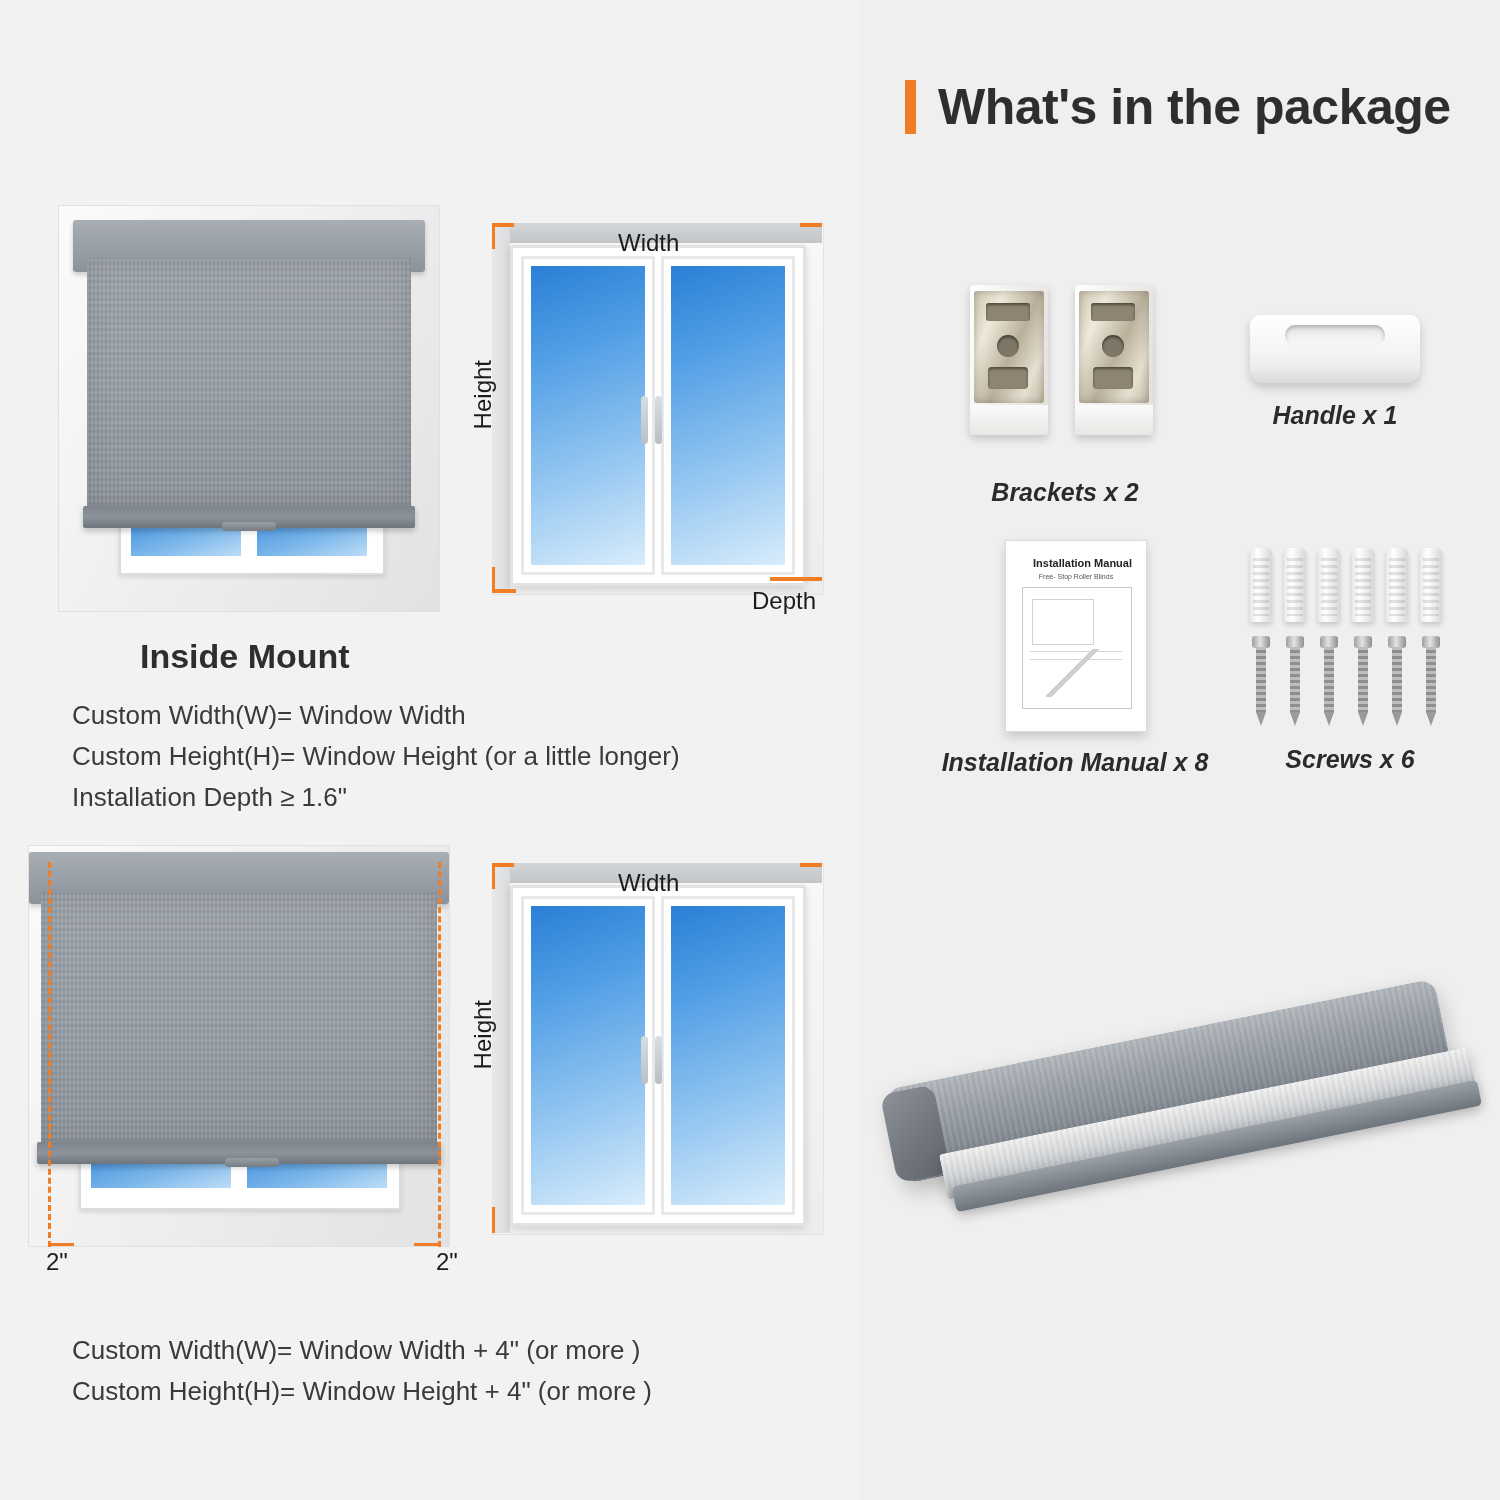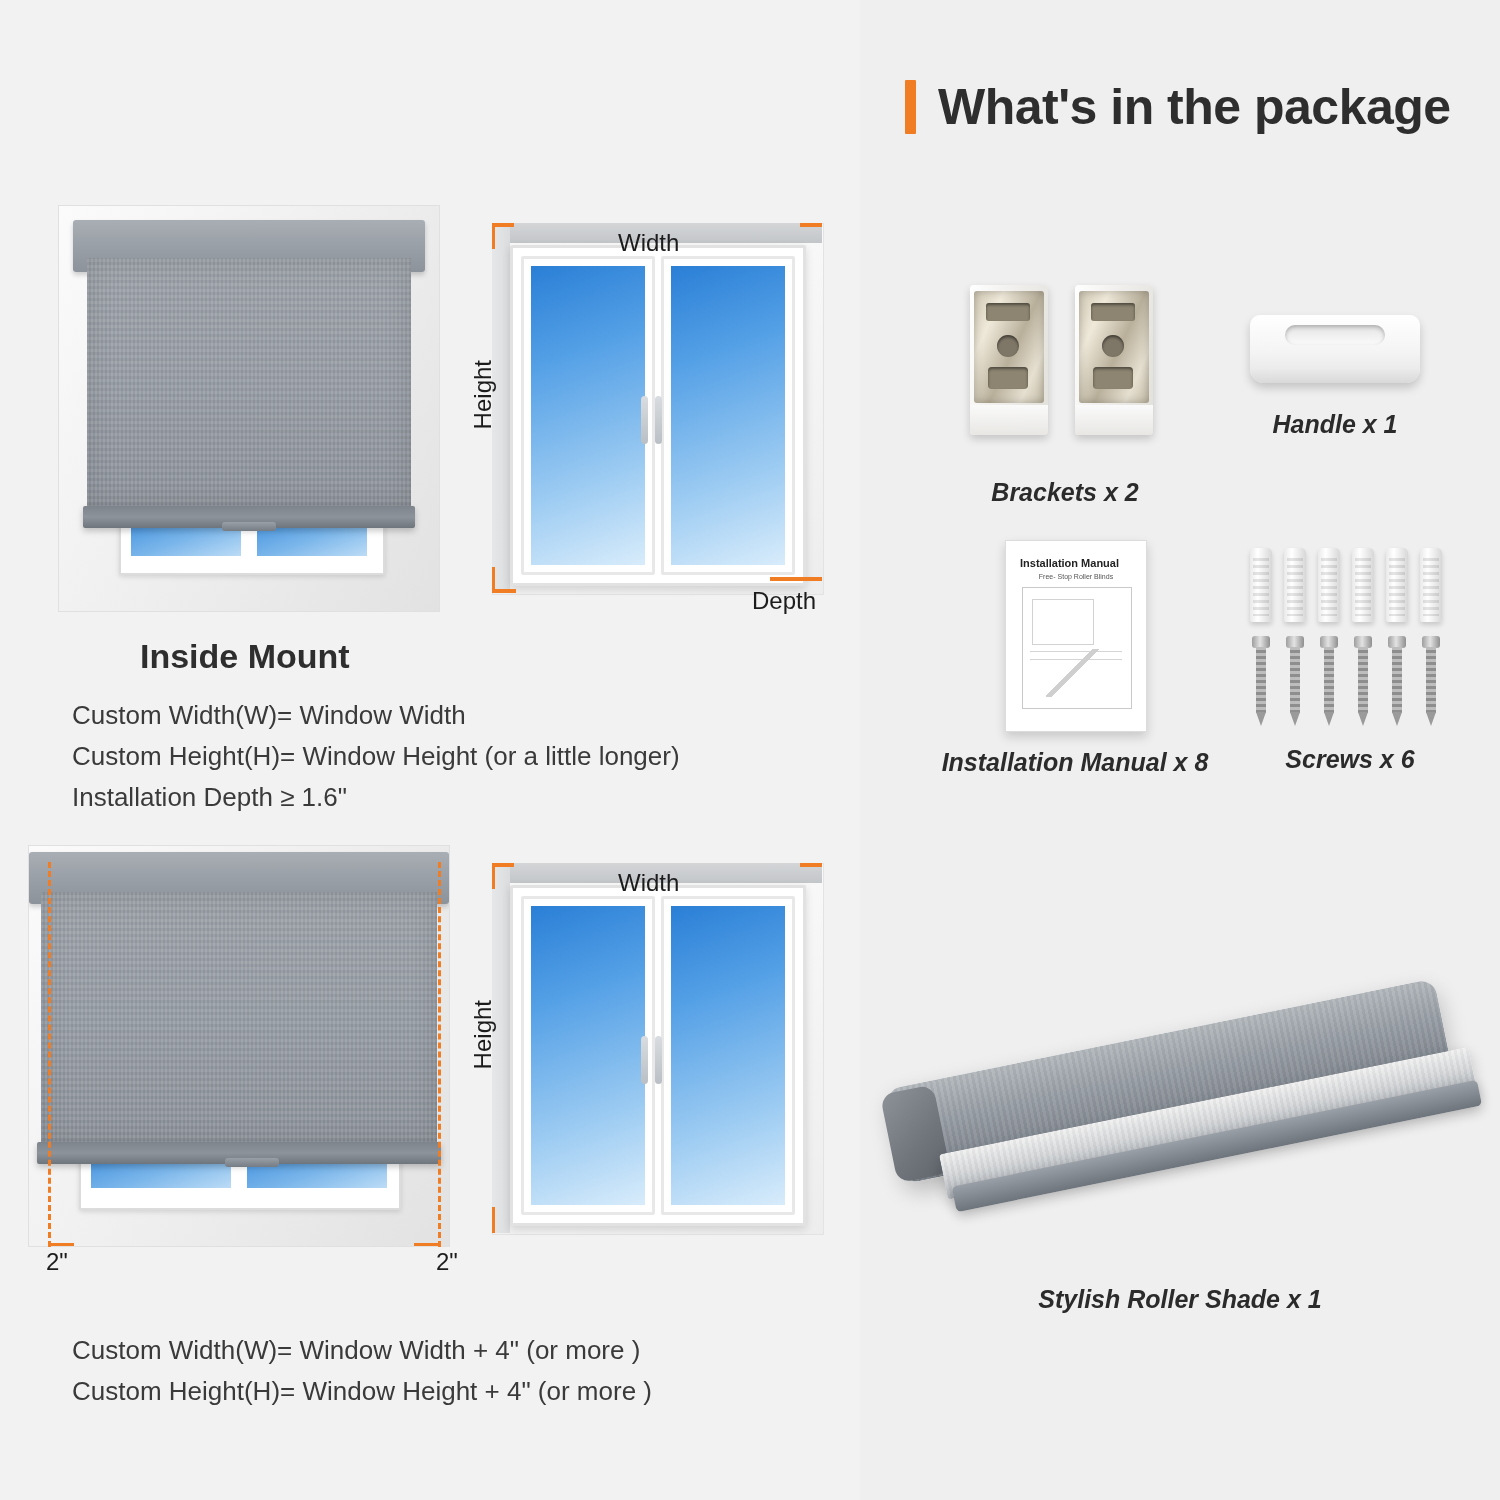--- a/index.html
+++ b/index.html
@@ -125,21 +125,21 @@
     position:absolute;left:35px;top:10px;width:100px;height:20px;border-radius:10px;
     background:linear-gradient(180deg,#e3e3e3,#fbfbfb);
     box-shadow:inset 0 2px 4px rgba(0,0,0,.25);
   }
   .handle-part .lip{position:absolute;left:0;bottom:0;width:170px;height:16px;border-radius:0 0 14px 14px;background:linear-gradient(180deg,#ededed,#d9d9d9);}
 
   .manual{
     position:absolute;width:140px;height:190px;background:#ffffff;
     border:1px solid #dcdcdc;box-shadow:0 5px 10px rgba(0,0,0,.16);
   }
-  .manual .mtitle{position:absolute;left:14px;top:16px;width:112px;text-align:left;font-size:11px;font-weight:bold;color:#222;}
+  .manual .mtitle{position:absolute;left:14px;top:16px;width:112px;text-align:right;font-size:11px;font-weight:bold;color:#222;}
   .manual .msub{position:absolute;left:14px;top:32px;width:112px;text-align:center;font-size:7px;color:#555;}
   .manual .mbox{position:absolute;left:16px;top:46px;width:108px;height:120px;border:1px solid #c9c9c9;}
   .manual .mfig{position:absolute;left:26px;top:58px;width:60px;height:44px;border:1px solid #d2d2d2;}
   .manual .mline{position:absolute;left:24px;height:1px;background:#d5d5d5;width:92px;}
   .manual .mdiag{position:absolute;left:40px;top:108px;width:54px;height:48px;
     background:linear-gradient(135deg,transparent 46%,#cfcfcf 46%,#cfcfcf 52%,transparent 52%);}
 
   .anchor{
     position:absolute;width:22px;height:74px;border-radius:5px 5px 3px 3px;
     background:linear-gradient(90deg,#e9e9e9 0%,#ffffff 35%,#d7d7d7 100%);
@@ -314,21 +314,21 @@
       <div class="hole"></div>
       <div class="slotB"></div>
       <div class="foot"></div>
     </div>
     <div class="part-caption" style="left:60px;top:478px;width:290px;">Brackets x 2</div>
 
     <div class="handle-part" style="left:390px;top:315px;">
       <div class="grip"></div>
       <div class="lip"></div>
     </div>
-    <div class="part-caption" style="left:340px;top:410px;width:270px;font-style:italic;">Handle x 1</div>
+    <div class="part-caption" style="left:340px;top:401px;width:270px;font-style:italic;">Handle x 1</div>
 
     <div class="manual" style="left:145px;top:540px;">
       <div class="mtitle">Installation Manual</div>
       <div class="msub">Free- Stop Roller Blinds</div>
       <div class="mbox"></div>
       <div class="mfig"></div>
       <div class="mline" style="top:110px;"></div>
       <div class="mline" style="top:118px;"></div>
       <div class="mdiag"></div>
     </div>
@@ -374,16 +374,15 @@
 
     <div class="part-caption" style="left:355px;top:745px;width:270px;">Screws  x 6</div>
 
     <div class="roller" style="left:25px;top:1090px;">
       <div class="tube"></div>
       <div class="cap"></div>
       <div class="fabric"></div>
       <div class="rail"></div>
     </div>
 
-    <div class="part-caption" style="left:60px;top:1285px;width:520px;">Stylish Roller Shade x 1</div>
   </div>
 
 </div>
 
 </body></html>

